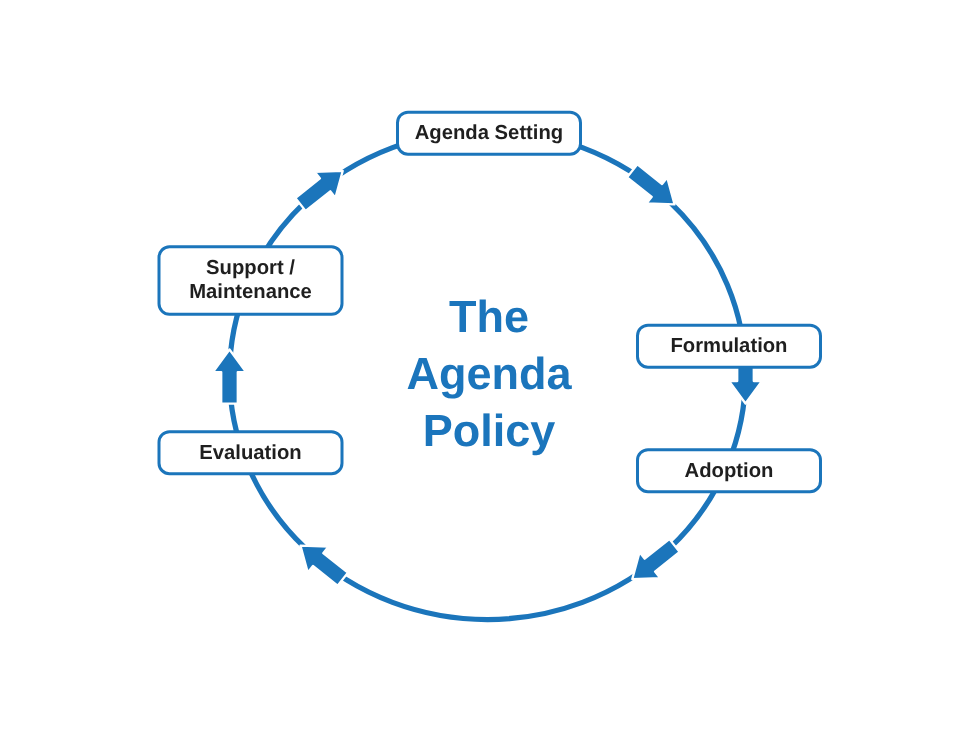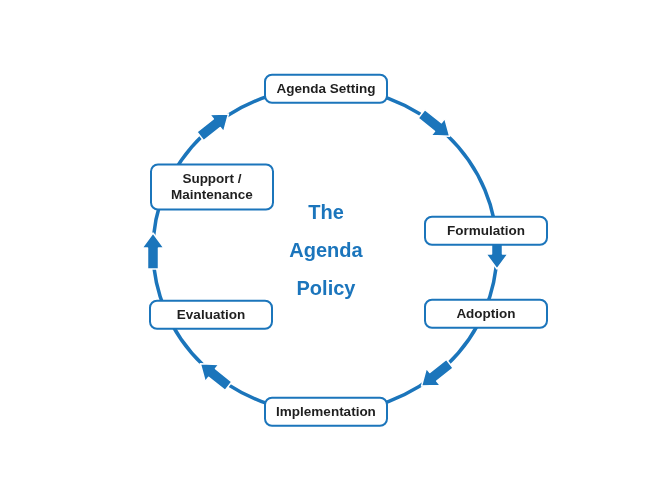--- a/index.html
+++ b/index.html
@@ -39,28 +39,28 @@
     width: 124px;
     min-height: 30px;
     display: flex;
     align-items: center;
     justify-content: center;
   }
   .n-agenda        { left: 326px; top: 89px;  }
   .n-formulation   { left: 486px; top: 187px; margin-top: 44px; }
   .n-adoption      { left: 486px; top: 314px; }
   .n-implementation{ left: 326px; top: 412px; }
-  .n-evaluation    { left: 167px; top: 315px; margin-left: 44px; }
-  .n-support       { left: 167px; top: 187px; margin-left: 45px; }
+  .n-evaluation    { left: 167px; top: 302px; }
+  .n-support       { left: 167px; top: 187px; }
   .center-title {
     position: absolute;
     left: 326px; top: 250px;
     transform: translate(-50%, -50%);
     color: #1b75bc;
-    font-size: 20px;
+    font-size: 30px;
     font-weight: 700;
     line-height: 38px;
     text-align: center;
     white-space: nowrap;
   }
   .center-title span { display: block; }
 </style>
 </head>
 <body>
 
@@ -79,23 +79,20 @@
 
   <div class="node n-agenda">
     <span>Agenda Setting</span>
   </div>
   <div class="node n-formulation">
     <span>Formulation</span>
   </div>
   <div class="node n-adoption">
     <span>Adoption</span>
   </div>
-  <div class="node n-implementation">
-    <span>Implementation</span>
-  </div>
   <div class="node n-evaluation">
     <span>Evaluation</span>
   </div>
   <div class="node n-support">
     <span>Support / Maintenance</span>
   </div>
 
   <div class="center-title">
     <span>The</span>
     <span>Agenda</span>

